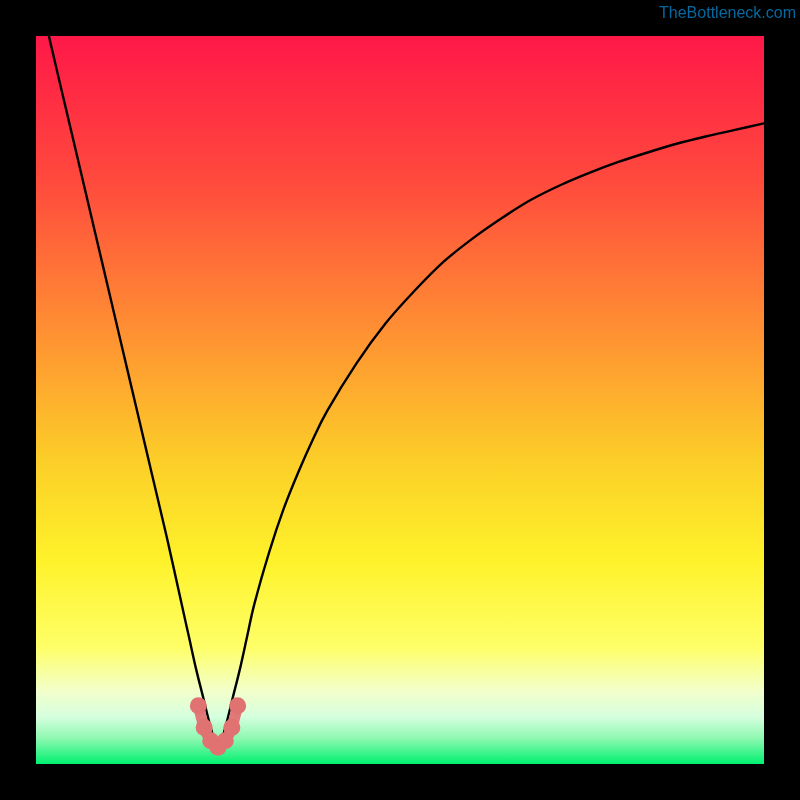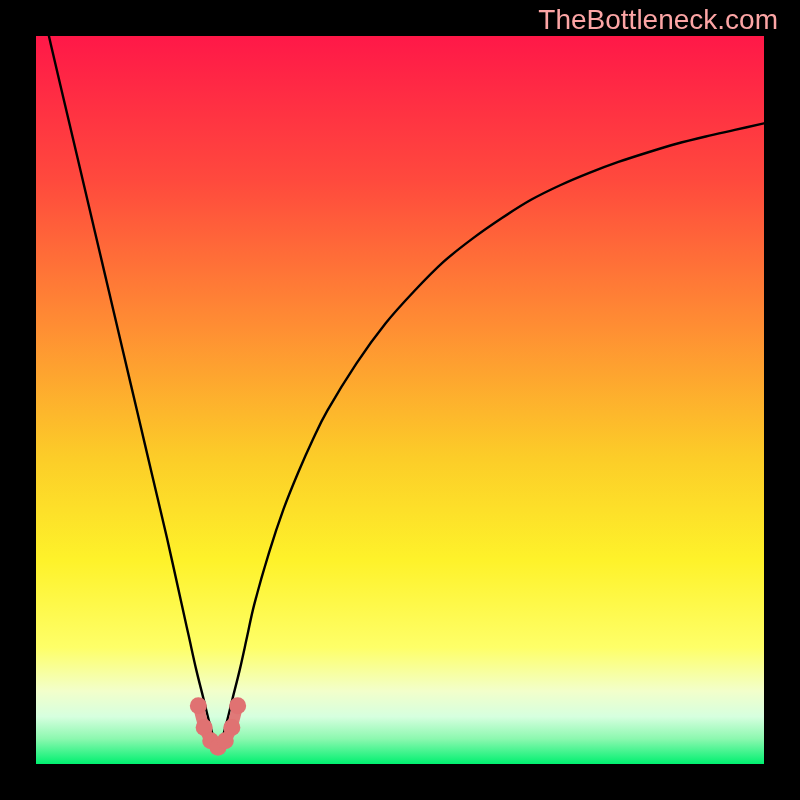--- a/index.html
+++ b/index.html
@@ -15,23 +15,23 @@
     position: absolute;
     left: 0;
     top: 0;
     width: 800px;
     height: 800px;
     background: #000000;
   }
   .watermark {
     position: absolute;
     top: 4px;
-    right: 22px;
-    color: #fca5a5;
-    font-size: 28px;
+    right: 4px;
+    color: #0369a1;
+    font-size: 16px;
     font-weight: 400;
     letter-spacing: 0px;
     z-index: 50;
     font-family: Arial, Helvetica, sans-serif;
   }
   .plot-area {
     position: absolute;
     left: 36px;
     top: 36px;
     width: 728px;

